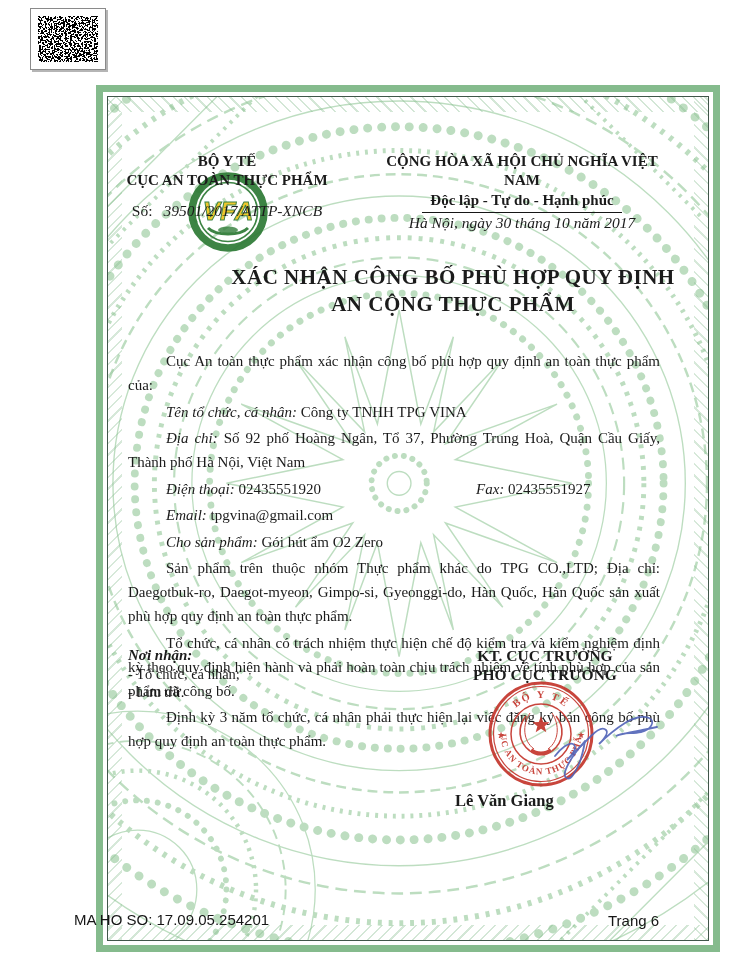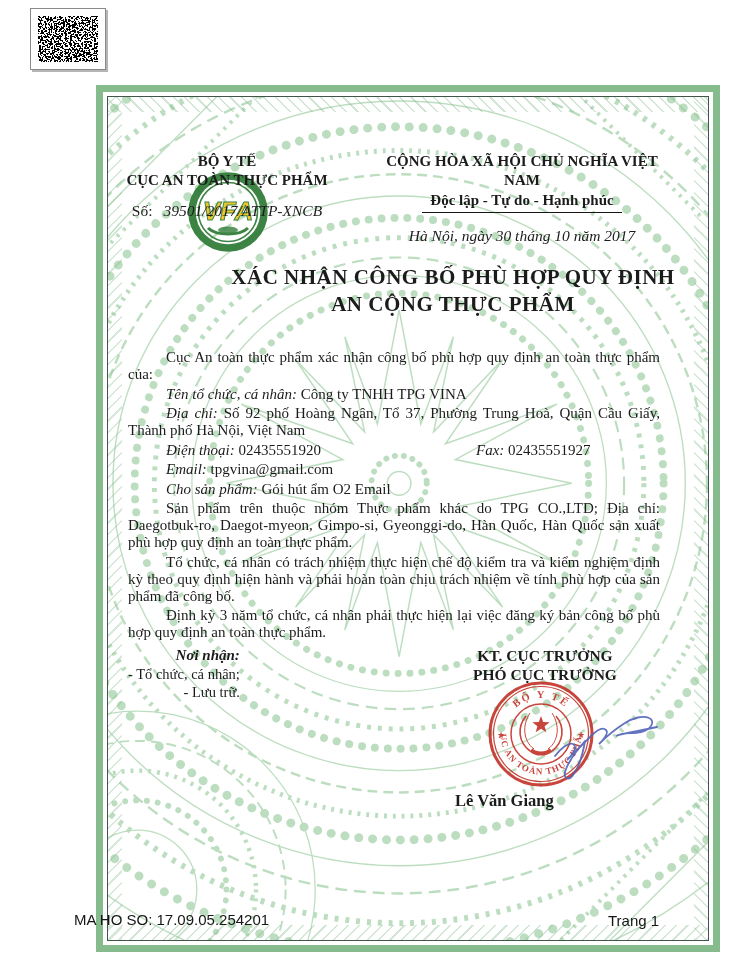--- a/index.html
+++ b/index.html
@@ -34,33 +34,33 @@
   .hdr-left  { position:absolute; left:108px; top:152px; width:238px; text-align:center; line-height:19px; }
   .hdr-left .b { font-weight:bold; font-size:15px; position:relative; z-index:2; }
   .hdr-left .so-line { margin-top:11px; font-size:15.5px; position:relative; z-index:2; }
   .hdr-left .so-line .val { font-style:italic;margin-left:7px; }
   .vfa-logo { position:absolute; left:186px; top:170px; width:84px; height:84px; z-index:1; opacity:.92; }
 
   .hdr-right { position:absolute; left:378px; top:152px; width:288px; text-align:center; line-height:19px; }
   .hdr-right .l1 { font-weight:bold; font-size:15px; }
   .hdr-right .l2 { font-weight:bold; font-size:15px; display:inline-block;
                    border-bottom:1.5px solid #161616; padding:0 8px 2px; }
-  .hdr-right .dateline { margin-top:13px; font-style:italic; font-size:15.5px; }
+  .hdr-right .dateline { font-style:italic; font-size:15.5px; }
 
   .doc-title { position:absolute; left:96px; top:264px; width:624px; text-align:center;
                font-weight:bold; font-size:21px; line-height:27px; letter-spacing:.5px;margin-left:45px; }
 
-  .body-text { position:absolute; left:128px; top:349px; width:532px; font-size:15px; line-height:17px; }
+  .body-text { position:absolute; left:128px; top:349px; width:532px; font-size:15px; line-height:24px; }
   .body-text p { margin:0 0 2.5px; text-indent:38px; }
   .body-text p.just { text-align:justify; }
   .lbl { font-style:italic;margin-top:8px; }
   .row { position:relative; }
   .fax-group { position:absolute; left:310px; top:0; }
 
-  .recipients { position:absolute; left:128px; top:646px; font-size:14.5px; line-height:18.5px;text-align:right; }
+  .recipients { position:absolute; left:128px; top:646px; font-size:14.5px; line-height:18.5px; }
   .recipients .head { font-weight:bold; font-style:italic; font-size:15px; }
 
   .kt-block { position:absolute; left:420px; top:646px; width:250px; text-align:center;
               font-weight:bold; font-size:15.5px; line-height:19px; }
 
   .stamp { position:absolute; left:486px; top:679px; width:110px; height:110px; opacity:.93; }
   .sig   { position:absolute; left:543px; top:692px; width:130px; height:92px; }
   .signer { position:absolute; left:455px; top:791px; width:180px; 
             font-weight:bold; font-size:16.5px; }
 
@@ -181,21 +181,21 @@
         <span class="lbl">Fax:</span>
         <span>02435551927</span>
       </span>
     </p>
     <p>
       <span class="lbl">Email:</span>
       <span>tpgvina@gmail.com</span>
     </p>
     <p>
       <span class="lbl">Cho sản phẩm:</span>
-      <span>Gói hút ẩm O2 Email</span>
+      <span>Gói hút ẩm O2 Zero</span>
     </p>
     <p class="just">Sản phẩm trên thuộc nhóm Thực phẩm khác do TPG CO.,LTD; Địa chỉ: Daegotbuk-ro, Daegot-myeon, Gimpo-si, Gyeonggi-do, Hàn Quốc, Hàn Quốc sản xuất phù hợp quy định an toàn thực phẩm.</p>
     <p class="just">Tổ chức, cá nhân có trách nhiệm thực hiện chế độ kiểm tra và kiểm nghiệm định kỳ theo quy định hiện hành và phải hoàn toàn chịu trách nhiệm về tính phù hợp của sản phẩm đã công bố.</p>
     <p class="just">Định kỳ 3 năm tổ chức, cá nhân phải thực hiện lại việc đăng ký bản công bố phù hợp quy định an toàn thực phẩm.</p>
   </div>
 
   <div class="recipients">
     <div class="head">Nơi nhận:</div>
     <div>- Tổ chức, cá nhân;</div>
     <div>- Lưu trữ.</div>
@@ -237,13 +237,13 @@
       <path d="M 12,64 C 18,56 26,50 30,52 C 36,55 28,64 24,68 C 32,60 42,50 48,44 C 54,38 60,35 63,38 C 66,41 60,48 56,52 C 63,45 74,36 82,31 C 90,26 100,23 106,26 C 113,29 108,38 98,40 C 89,42 79,40 73,44 C 80,41 96,39 114,35"></path>
       <path d="M 42,49 C 40,61 36,75 30,83 C 26,89 19,87 23,77 C 27,67 35,57 42,49"></path>
     </g>
   </svg>
 
   <div class="signer">Lê Văn Giang</div>
 
 </div>
 
 <div class="footer-left">MA HO SO: 17.09.05.254201</div>
-<div class="footer-right">Trang 1</div>
+<div class="footer-right">Trang 6</div>
 
 </body></html>

